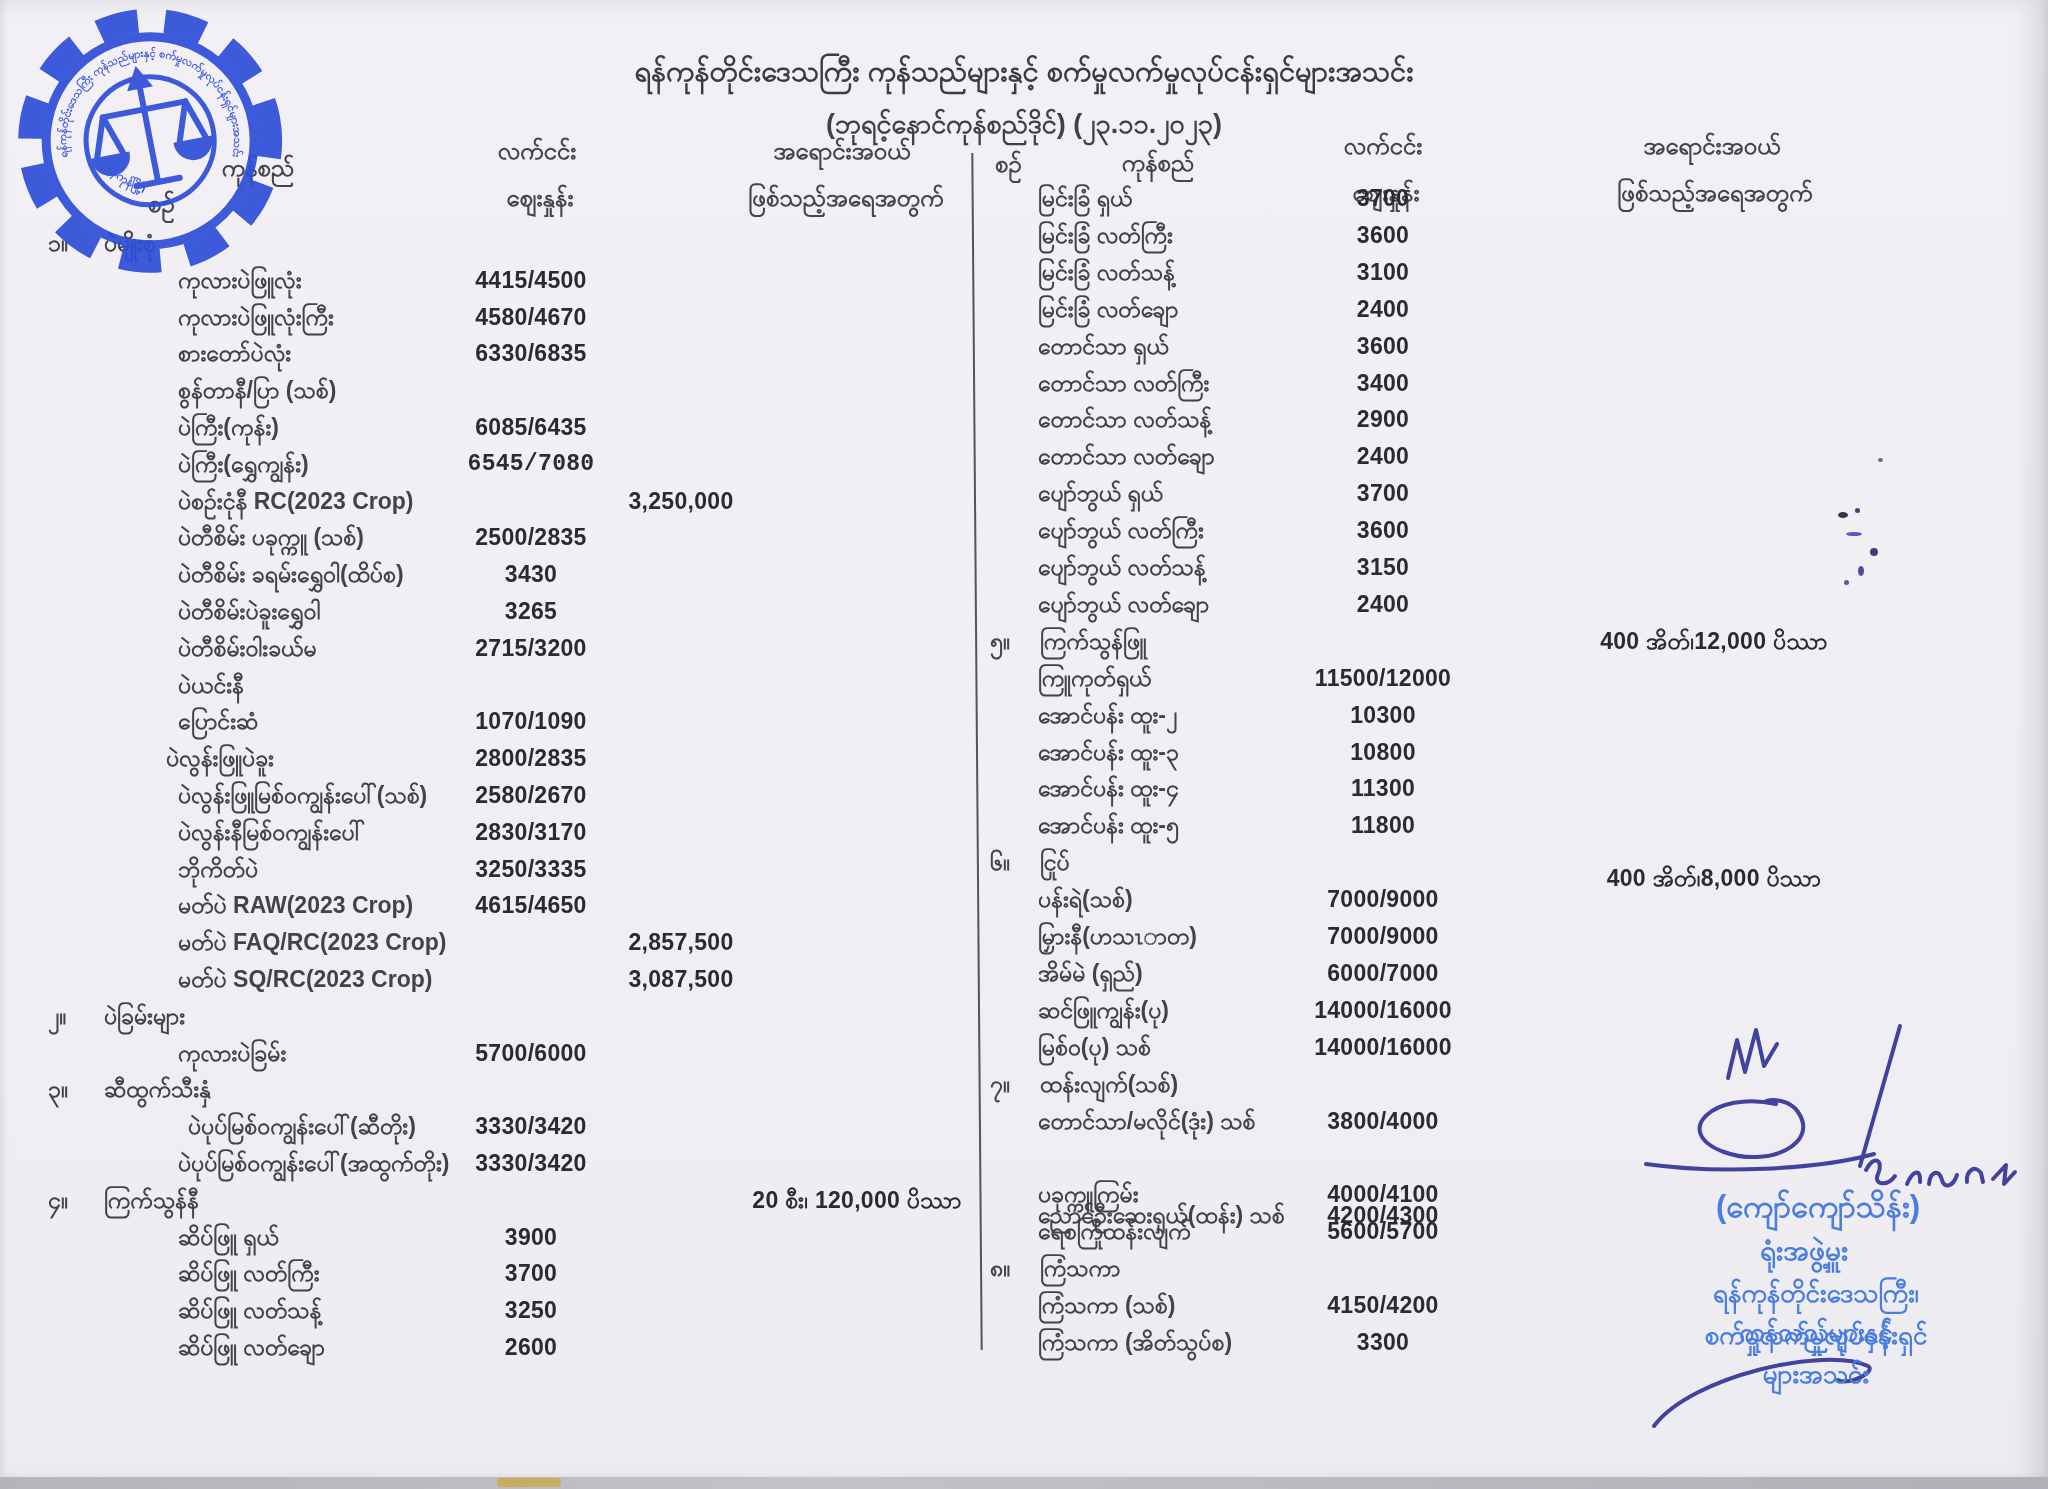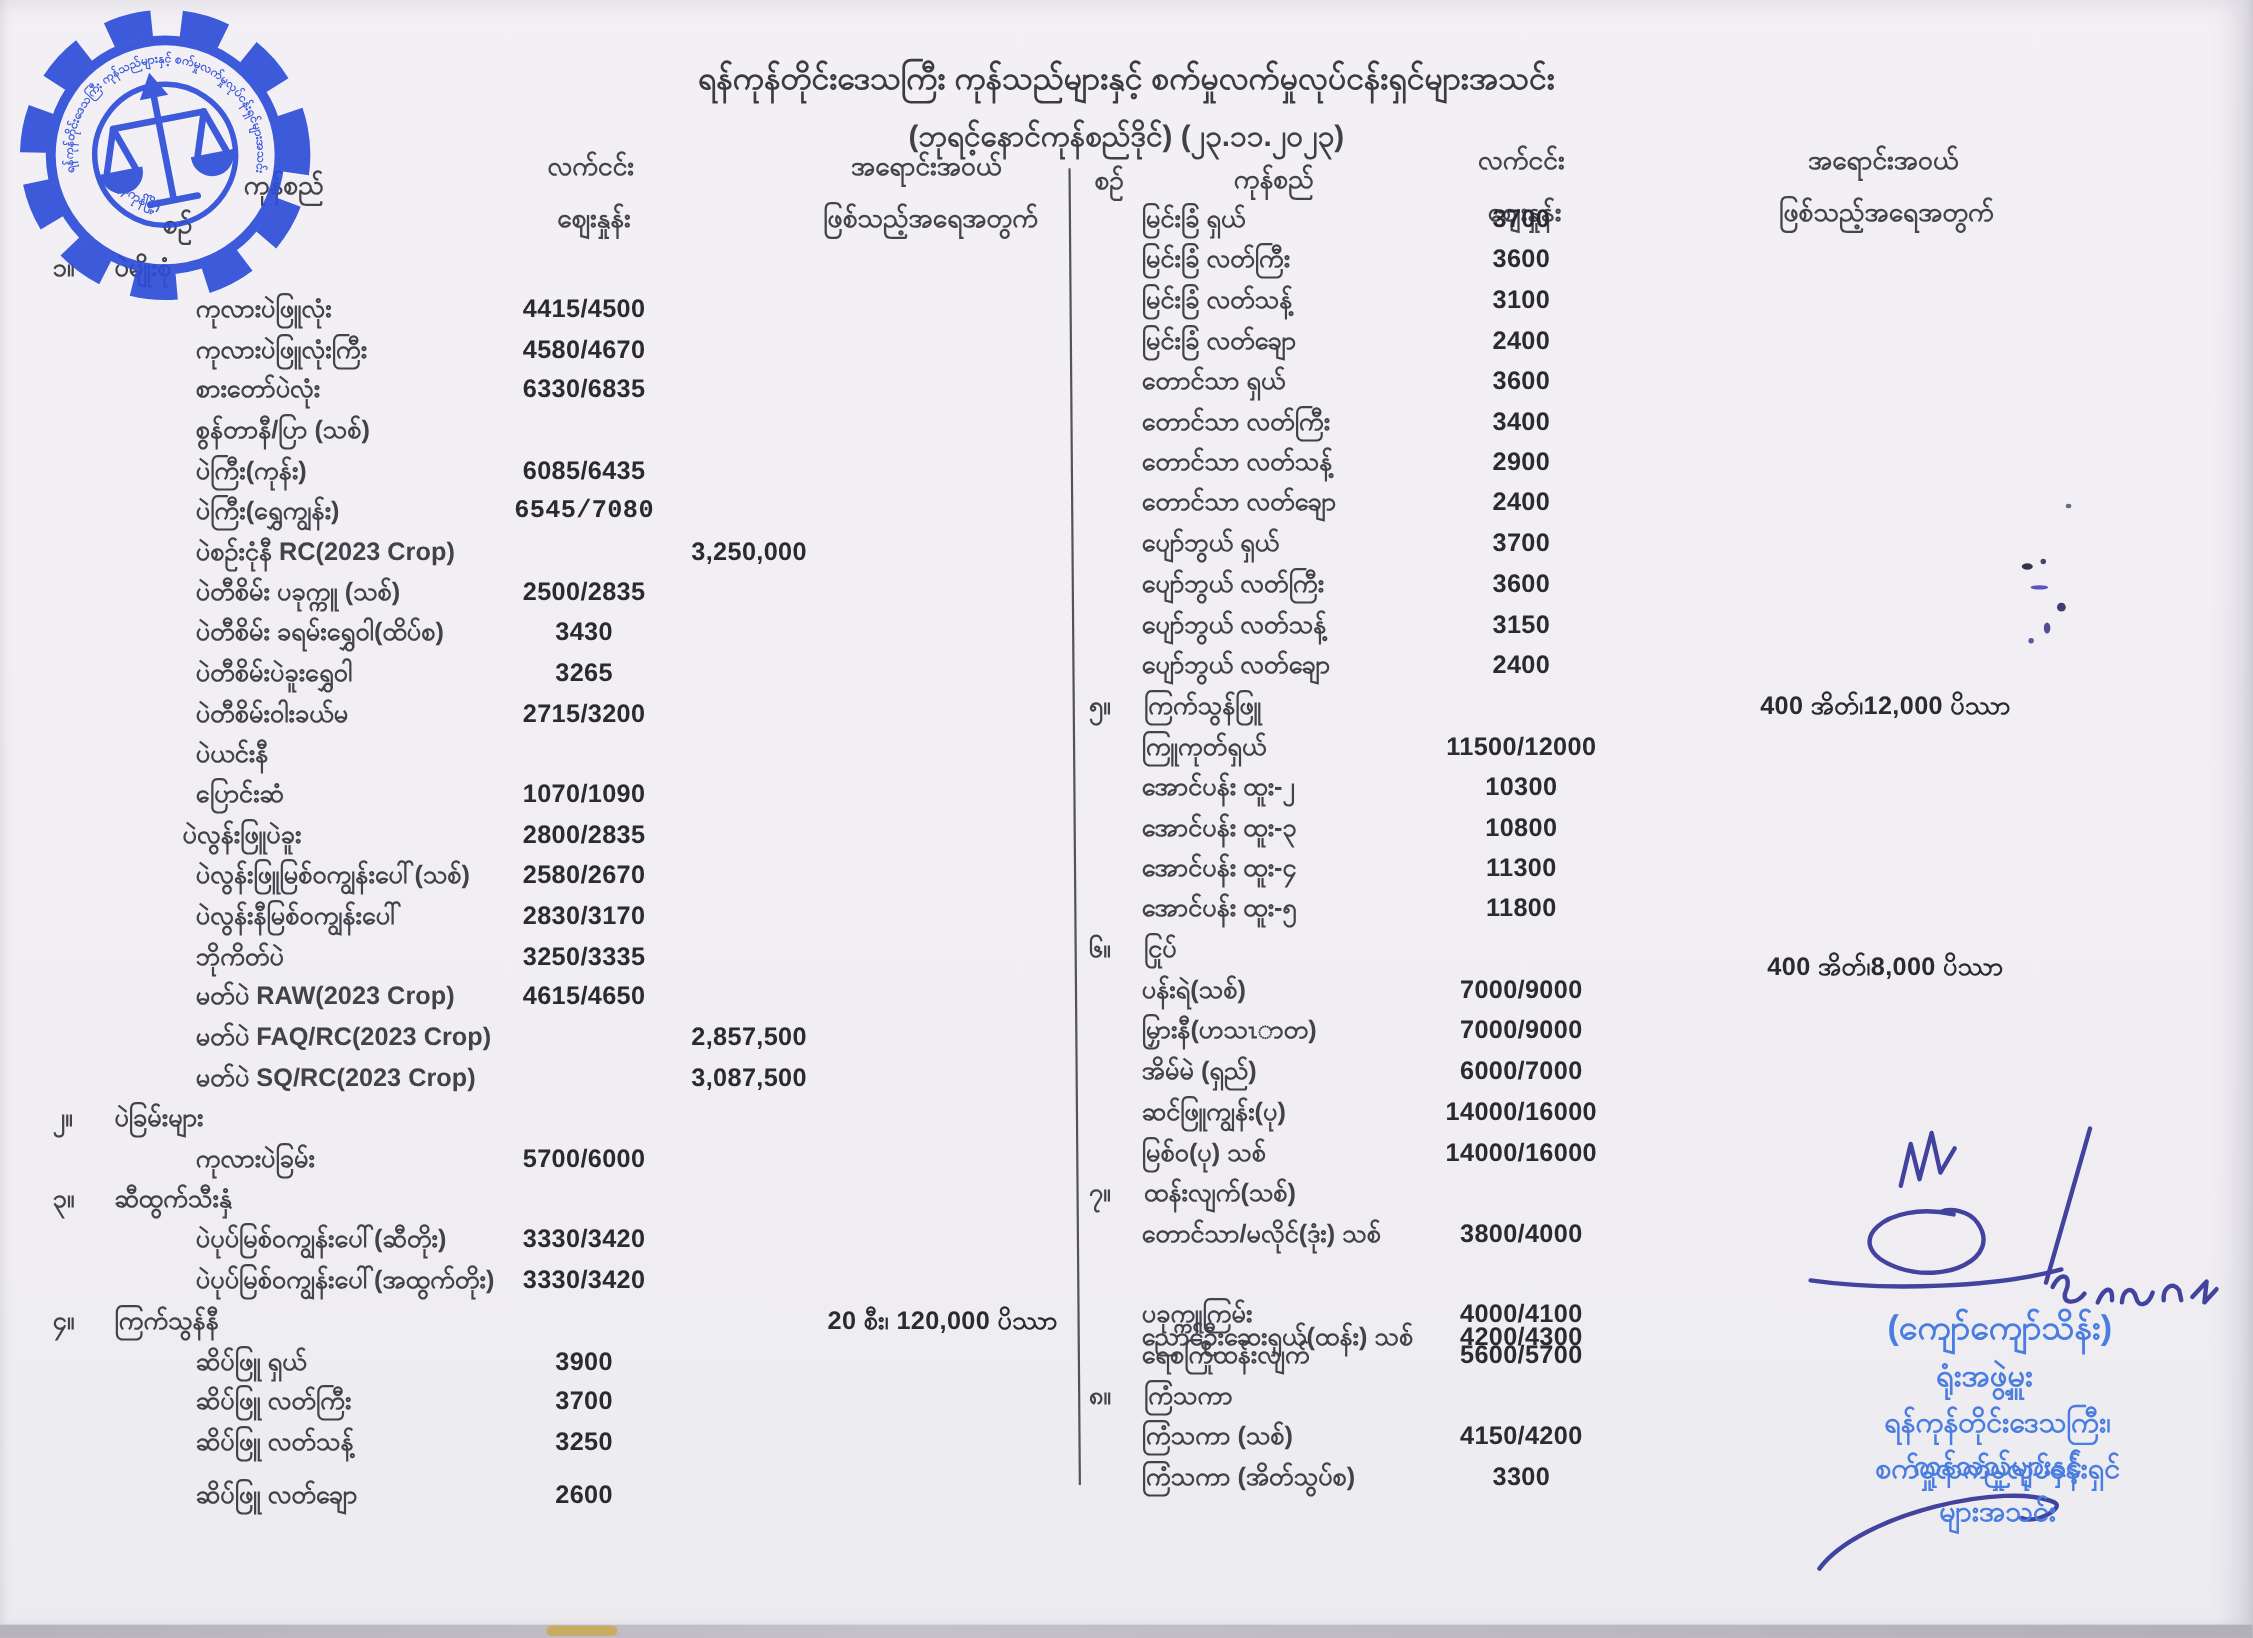--- a/index.html
+++ b/index.html
@@ -139,21 +139,21 @@
       </div>
       <div class="trow" style="top: 1034.6px;">
         <span class="cell name" style="left: 178px;">ကုလားပဲခြမ်း</span>
         <span class="cell num" style="left: 361px; width: 340px;">5700/6000</span>
       </div>
       <div class="trow" style="top: 1071.4px;">
         <span class="cell no" style="left: 48px;">၃။</span>
         <span class="cell name" style="left: 104px;">ဆီထွက်သီးနှံ</span>
       </div>
       <div class="trow" style="top: 1108.2px;">
-        <span class="cell name" style="left: 178px; text-align: right;">ပဲပုပ်မြစ်ဝကျွန်းပေါ်(ဆီတိုး)</span>
+        <span class="cell name" style="left: 188px; text-align: right;">ပဲပုပ်မြစ်ဝကျွန်းပေါ်(ဆီတိုး)</span>
         <span class="cell num" style="left: 361px; width: 340px;">3330/3420</span>
       </div>
       <div class="trow" style="top: 1145px;">
         <span class="cell name" style="left: 178px;">ပဲပုပ်မြစ်ဝကျွန်းပေါ်(အထွက်တိုး)</span>
         <span class="cell num" style="left: 361px; width: 340px;">3330/3420</span>
       </div>
       <div class="trow" style="top: 1181.8px;">
         <span class="cell no" style="left: 48px;">၄။</span>
         <span class="cell name" style="left: 104px;">ကြက်သွန်နီ</span>
         <span class="cell num" style="left: 687px; width: 340px;">20 စီး၊ 120,000 ပိဿာ</span>
@@ -163,21 +163,21 @@
         <span class="cell num" style="left: 361px; width: 340px;">3900</span>
       </div>
       <div class="trow" style="top: 1255.4px;">
         <span class="cell name" style="left: 178px;">ဆိပ်ဖြူ လတ်ကြီး</span>
         <span class="cell num" style="left: 361px; width: 340px;">3700</span>
       </div>
       <div class="trow" style="top: 1292.2px;">
         <span class="cell name" style="left: 178px;">ဆိပ်ဖြူ လတ်သန့်</span>
         <span class="cell num" style="left: 361px; width: 340px;">3250</span>
       </div>
-      <div class="trow" style="top: 1329px; margin-top: 11px;">
+      <div class="trow" style="top: 1329px;">
         <span class="cell name" style="left: 178px;">ဆိပ်ဖြူ လတ်ချော</span>
         <span class="cell num" style="left: 361px; width: 340px;">2600</span>
       </div>
     </div>
   <div id="right-table">
       <div class="trow" style="top: 180px;">
         <span class="cell name" style="left: 1038px;">မြင်းခြံ ရှယ်</span>
         <span class="cell num" style="left: 1213px; width: 340px;">3700</span>
       </div>
       <div class="trow" style="top: 216.9px;">

